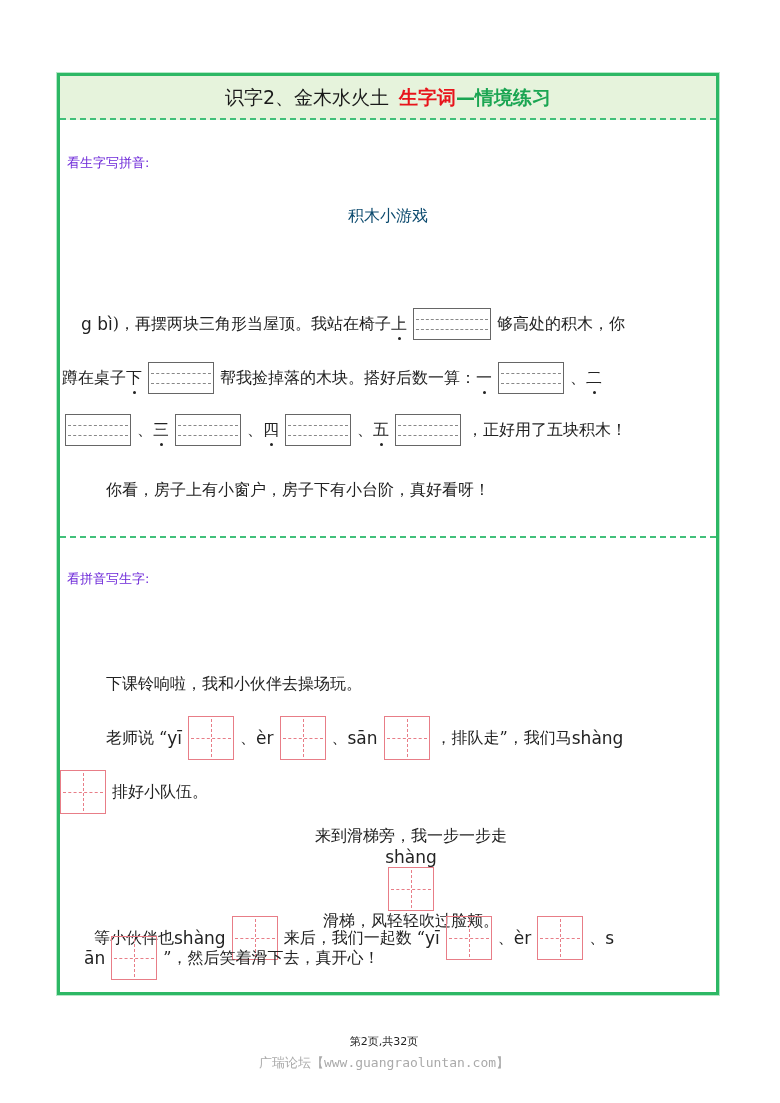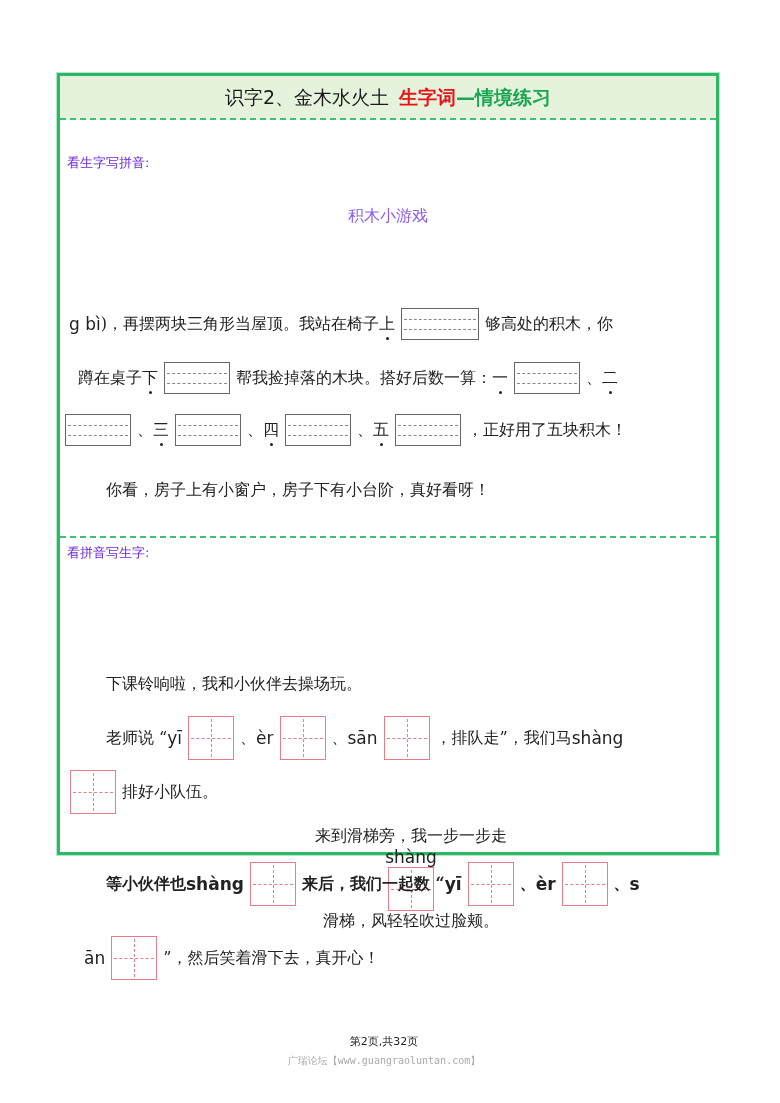--- a/index.html
+++ b/index.html
@@ -2,42 +2,42 @@
 <html><head>
 <meta charset="utf-8">
 <style>
   html, body { margin:0; padding:0; }
   body {
     width:780px; height:1103px; background:#ffffff; position:relative;
     font-family: "DejaVu Serif", "Liberation Serif", serif; color:#222;
     overflow:hidden;
   }
   .frame {
-    position:absolute; left:57px; top:73px; width:662px; height:782px;
+    position:absolute; left:57px; top:73px; width:662px; height:922px;
     border:3px solid #2db865; box-sizing:border-box;
     box-shadow: 0 0 0 1px #b5e8c8;
   }
   .header {
     position:absolute; left:0; top:0; right:0; height:42px;
     background:#e6f3dc; text-align:center; line-height:42px;
     font-family:"DejaVu Sans", "Liberation Sans", sans-serif; font-size:19px;
     border-bottom:2px dashed #41c07a;
   }
   .header .t1 { color:#1a1a1a; }
   .header .t2 { color:#e8141b; font-weight:bold; margin-left:10px; }
   .header .t3 { color:#1aa552; font-weight:bold; }
   .section-label {
     position:absolute; left:7px; font-family:"DejaVu Sans", "Liberation Sans", sans-serif;
     font-size:13px; color:#6d28d9;
   }
   .divider {
     position:absolute; left:0; right:0; border-top:2px dashed #41c07a;
   }
   .story-title {
-    position:absolute; left:0; right:0; text-align:center; font-size:16px; color:#8b5cf6;
+    position:absolute; left:0; right:0; text-align:center; font-size:16px; color:#0c4a6e;
   }
   .line {
     position:absolute; left:0; right:0; font-size:16px; white-space:nowrap;
     display:flex; align-items:center;
   }
   .pinyin { font-family:"DejaVu Sans", "Liberation Sans", sans-serif; font-size:17px; }
   .dot { position:relative; display:inline-block; }
   .dot::after {
     content:""; position:absolute; left:50%; bottom:-5px; width:3px; height:3px;
     margin-left:-1px; background:#222; border-radius:50%;
@@ -60,43 +60,43 @@
     content:""; position:absolute; left:50%; top:2px; bottom:2px; border-left:1px dashed #e87d87;
   }
   .tbox::after {
     content:""; position:absolute; top:50%; left:2px; right:2px; border-top:1px dashed #e87d87;
   }
   .footer {
     position:absolute; left:0; right:12px; text-align:center;
     font-family:"DejaVu Sans", "Liberation Sans", sans-serif;
   }
   .footer.page { top:1034px; font-size:11px; color:#222; }
-  .footer.wm { top:1054px; font-size:10px; color:#aaa; font-family:"DejaVu Sans Mono", monospace; }
+  .footer.wm { top:1054px; font-size:13px; color:#aaa; font-family:"DejaVu Sans Mono", monospace; }
 </style>
 </head>
 <body>
 
 <div class="frame">
   <div class="header">
     <span class="t1">识字2、金木水火土</span><span class="t2">生字词</span><span class="t3">—情境练习</span>
   </div>
 
   <div class="section-label" style="top:78px;">看生字写拼音:</div>
   <div class="story-title" style="top:130px;">积木小游戏</div>
 
 
-  <div class="line" style="top:232px; padding-left:9px;">
+  <div class="line" style="top:232px; padding-left:21px;">
     <span class="pinyin">g bì</span>
       <span>)，再摆两块三角形当屋顶。我站在椅子</span>
       <span class="dot">上</span>
     <span class="pbox"></span>
     <span>够高处的积木，你</span>
   </div>
 
-  <div class="line" style="top:286px; padding-left:18px;">
+  <div class="line" style="top:286px; padding-left:2px;">
     <span>蹲在桌子</span>
       <span class="dot">下</span>
     <span class="pbox sm"></span>
     <span>帮我捡掉落的木块。搭好后数一算：</span>
       <span class="dot">一</span>
     <span class="pbox sm"></span>
     <span>、</span>
       <span class="dot">二</span>
   </div>
 
@@ -111,51 +111,51 @@
     <span>、</span>
       <span class="dot">五</span>
     <span class="pbox sm"></span>
     <span>，正好用了五块积木！</span>
   </div>
 
   <div class="line" style="top:404px; padding-left:46px;">你看，房子上有小窗户，房子下有小台阶，真好看呀！</div>
 
   <div class="divider" style="top:460px;"></div>
 
-  <div class="section-label" style="top:468px;">看拼音写生字:</div>
+  <div class="section-label" style="top:494px;">看拼音写生字:</div>
 
   <div class="line" style="top:598px; padding-left:46px;">下课铃响啦，我和小伙伴去操场玩。</div>
 
   <div class="line" style="top:640px; padding-left:46px;">
     <span>老师说 “</span>
       <span class="pinyin">yī</span>
     <span class="tbox"></span>
     <span>、</span>
       <span class="pinyin">èr</span>
     <span class="tbox"></span>
     <span>、</span>
       <span class="pinyin">sān</span>
     <span class="tbox"></span>
     <span>，排队走”，我们马</span>
       <span class="pinyin">shàng</span>
   </div>
 
-  <div class="line" style="top:694px; padding-left:10px;text-align:center;">
+  <div class="line" style="top:694px; text-align:center;">
     <span class="tbox" style="margin-left:0;"></span>
     <span>排好小队伍。</span>
   </div>
 
   <div class="line" style="top:750px; padding-left:46px;flex-direction:column;">
     <span>来到滑梯旁，我一步一步走</span>
       <span class="pinyin">shàng</span>
     <span class="tbox"></span>
     <span>滑梯，风轻轻吹过脸颊。</span>
   </div>
 
-  <div class="line" style="top:786px; padding-left:46px;font-weight:bold;">
+  <div class="line" style="top:840px; padding-left:34px;">
     <span>等小伙伴也</span>
       <span class="pinyin">shàng</span>
     <span class="tbox"></span>
     <span>来后，我们一起数 “</span>
       <span class="pinyin">yī</span>
     <span class="tbox"></span>
     <span>、</span>
       <span class="pinyin">èr</span>
     <span class="tbox"></span>
     <span>、</span>

